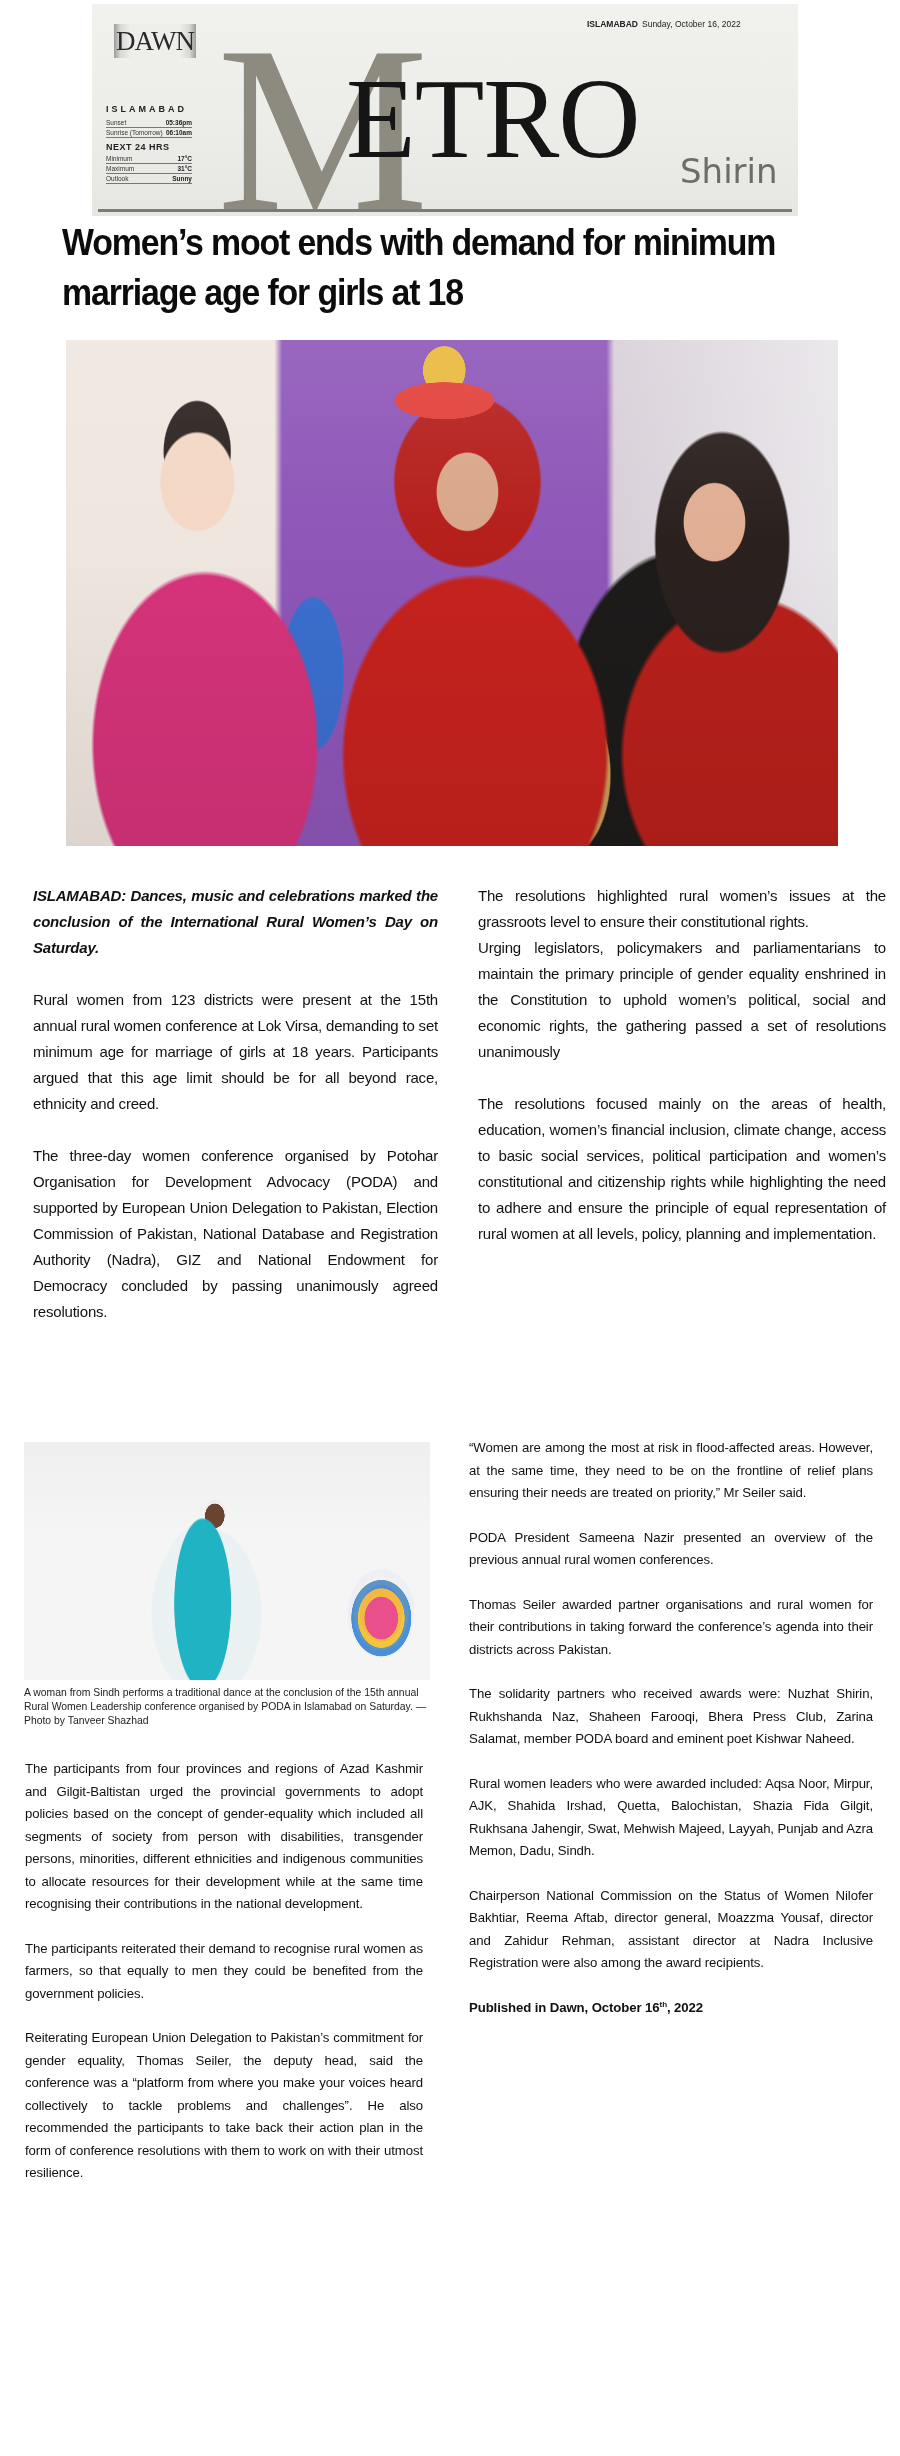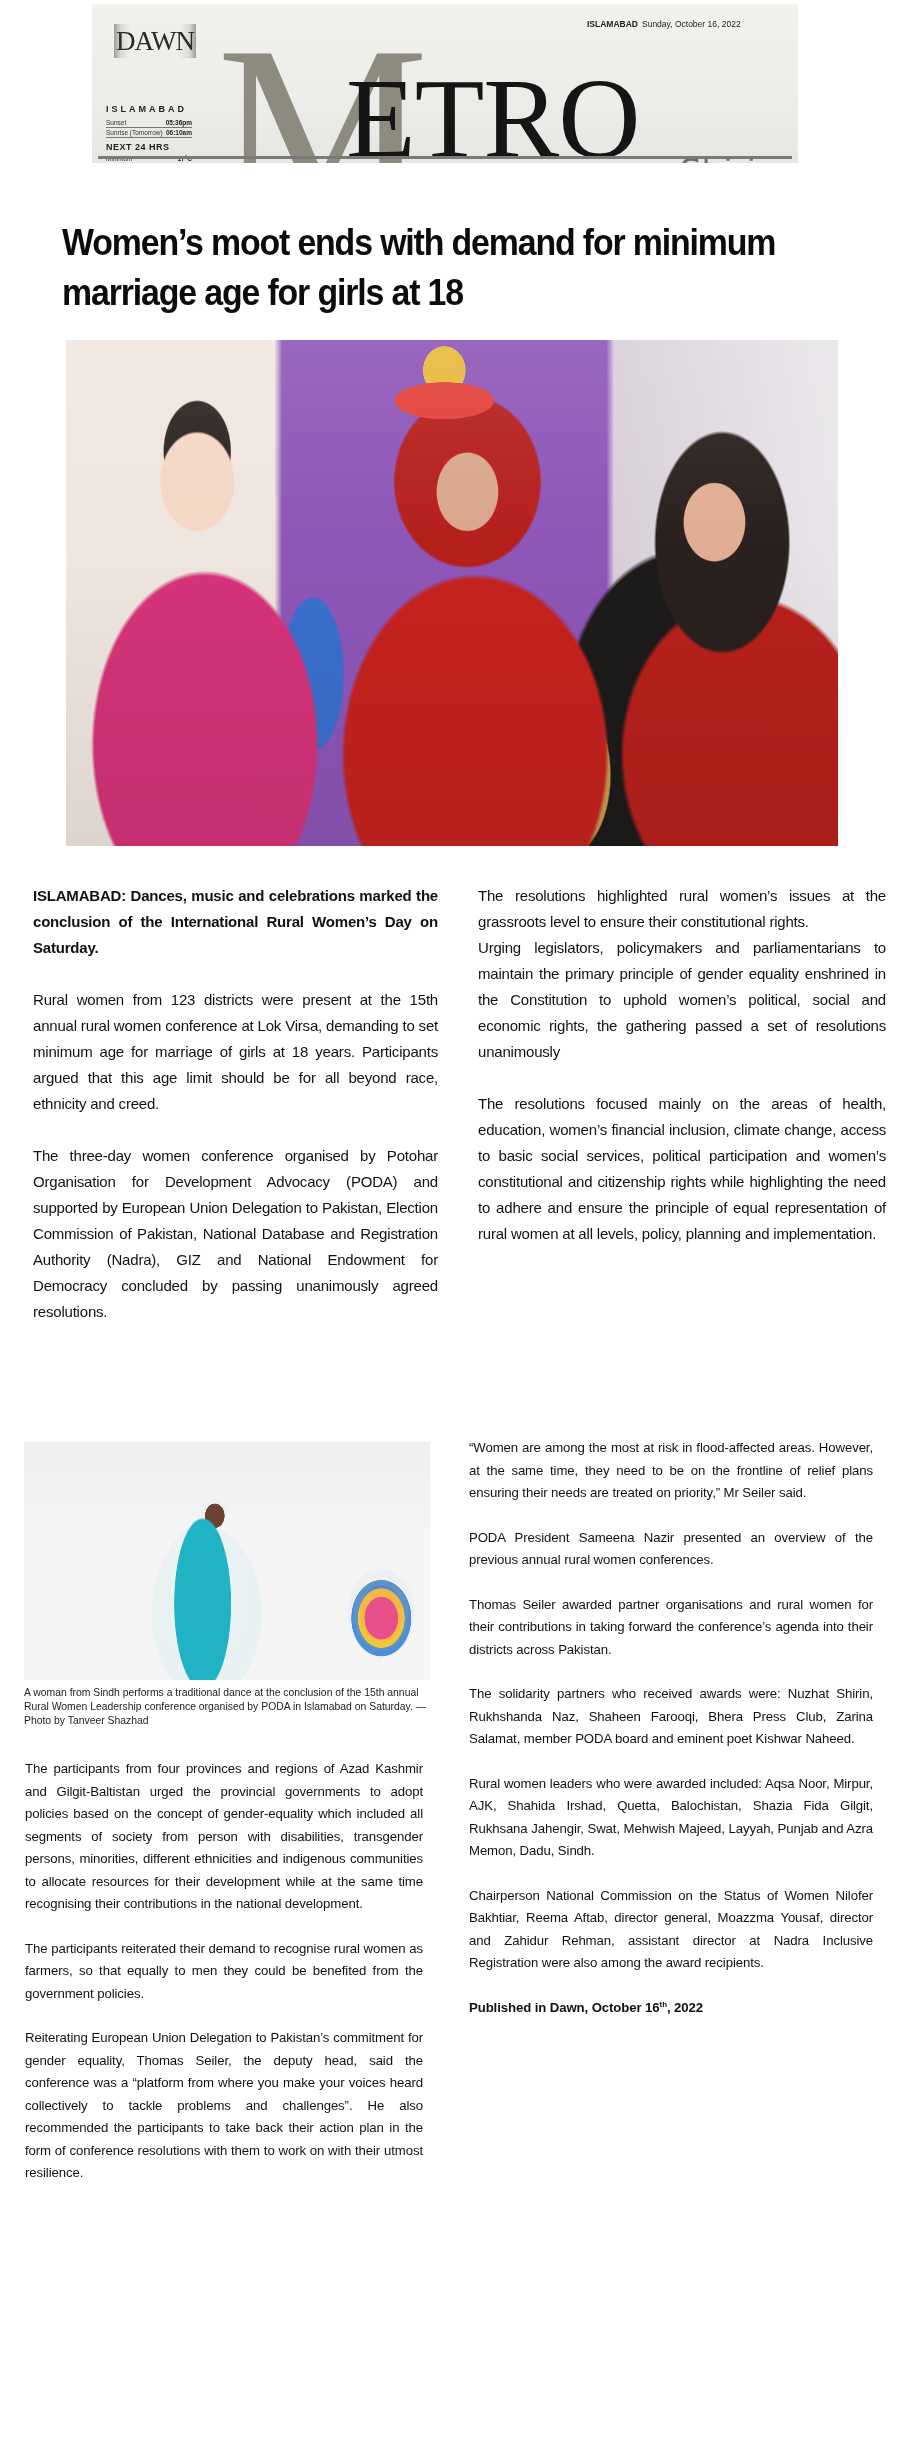--- a/index.html
+++ b/index.html
@@ -1,21 +1,21 @@
 <!DOCTYPE html>
 <html><head>
   <meta charset="utf-8">
   <style>
     * { box-sizing: border-box; margin: 0; padding: 0; }
     html, body { width: 900px; background: #ffffff; }
     body { position: relative; height: 2456px; font-family: "Liberation Sans", sans-serif; color: #111; overflow: hidden; }
 
     
     .masthead {
-      position: absolute; left: 92px; top: 4px; width: 706px; height: 159px;
+      position: absolute; left: 92px; top: 4px; width: 706px; height: 212px;
       background: linear-gradient(180deg, #f1f1ee 0%, #ecece8 60%, #e6e6e2 100%);
       overflow: hidden;
       padding-left: 44px;
     }
     .masthead-rule { position: absolute; left: 6px; right: 6px; bottom: 4px; height: 3px; background: #7a7a78; }
     .dawn-logo {
       position: absolute; left: 22px; top: 20px; width: 82px; height: 34px;
       font-family: "Liberation Serif", serif; font-size: 27px; letter-spacing: -1px;
       color: #2a2a2a; display: flex; align-items: center; justify-content: center;
       background: linear-gradient(90deg, #9c9c9a 0, #d8d8d5 8%, #eeeeea 20%, #eeeeea 80%, #d8d8d5 92%, #9c9c9a 100%);
@@ -102,21 +102,21 @@
     }
 
     
     .col { position: absolute; font-family: "Liberation Sans", sans-serif; color: #111; }
     .col p { text-align: justify; margin-bottom: 20px; }
     .col-top { font-size: 15px; line-height: 26px; letter-spacing: -0.2px; }
     .col-top p { margin-bottom: 26px; }
     .col-top p.tight { margin-bottom: 0; }
     .col-bot { font-size: 13.2px; line-height: 22.5px; letter-spacing: -0.1px; }
     .col-bot p { margin-bottom: 22px; }
-    .lead { font-weight: bold; }
+    .lead { font-weight: bold; font-style: italic; }
     .pub { font-weight: bold; text-align: left !important; }
     .pub sup { font-size: 8px; vertical-align: super; line-height: 0; }
   </style>
 </head>
 <body>
 
 <div class="masthead">
   <div class="dawn-logo">DAWN</div>
   <div class="weather">
     <div class="city">ISLAMABAD</div>

